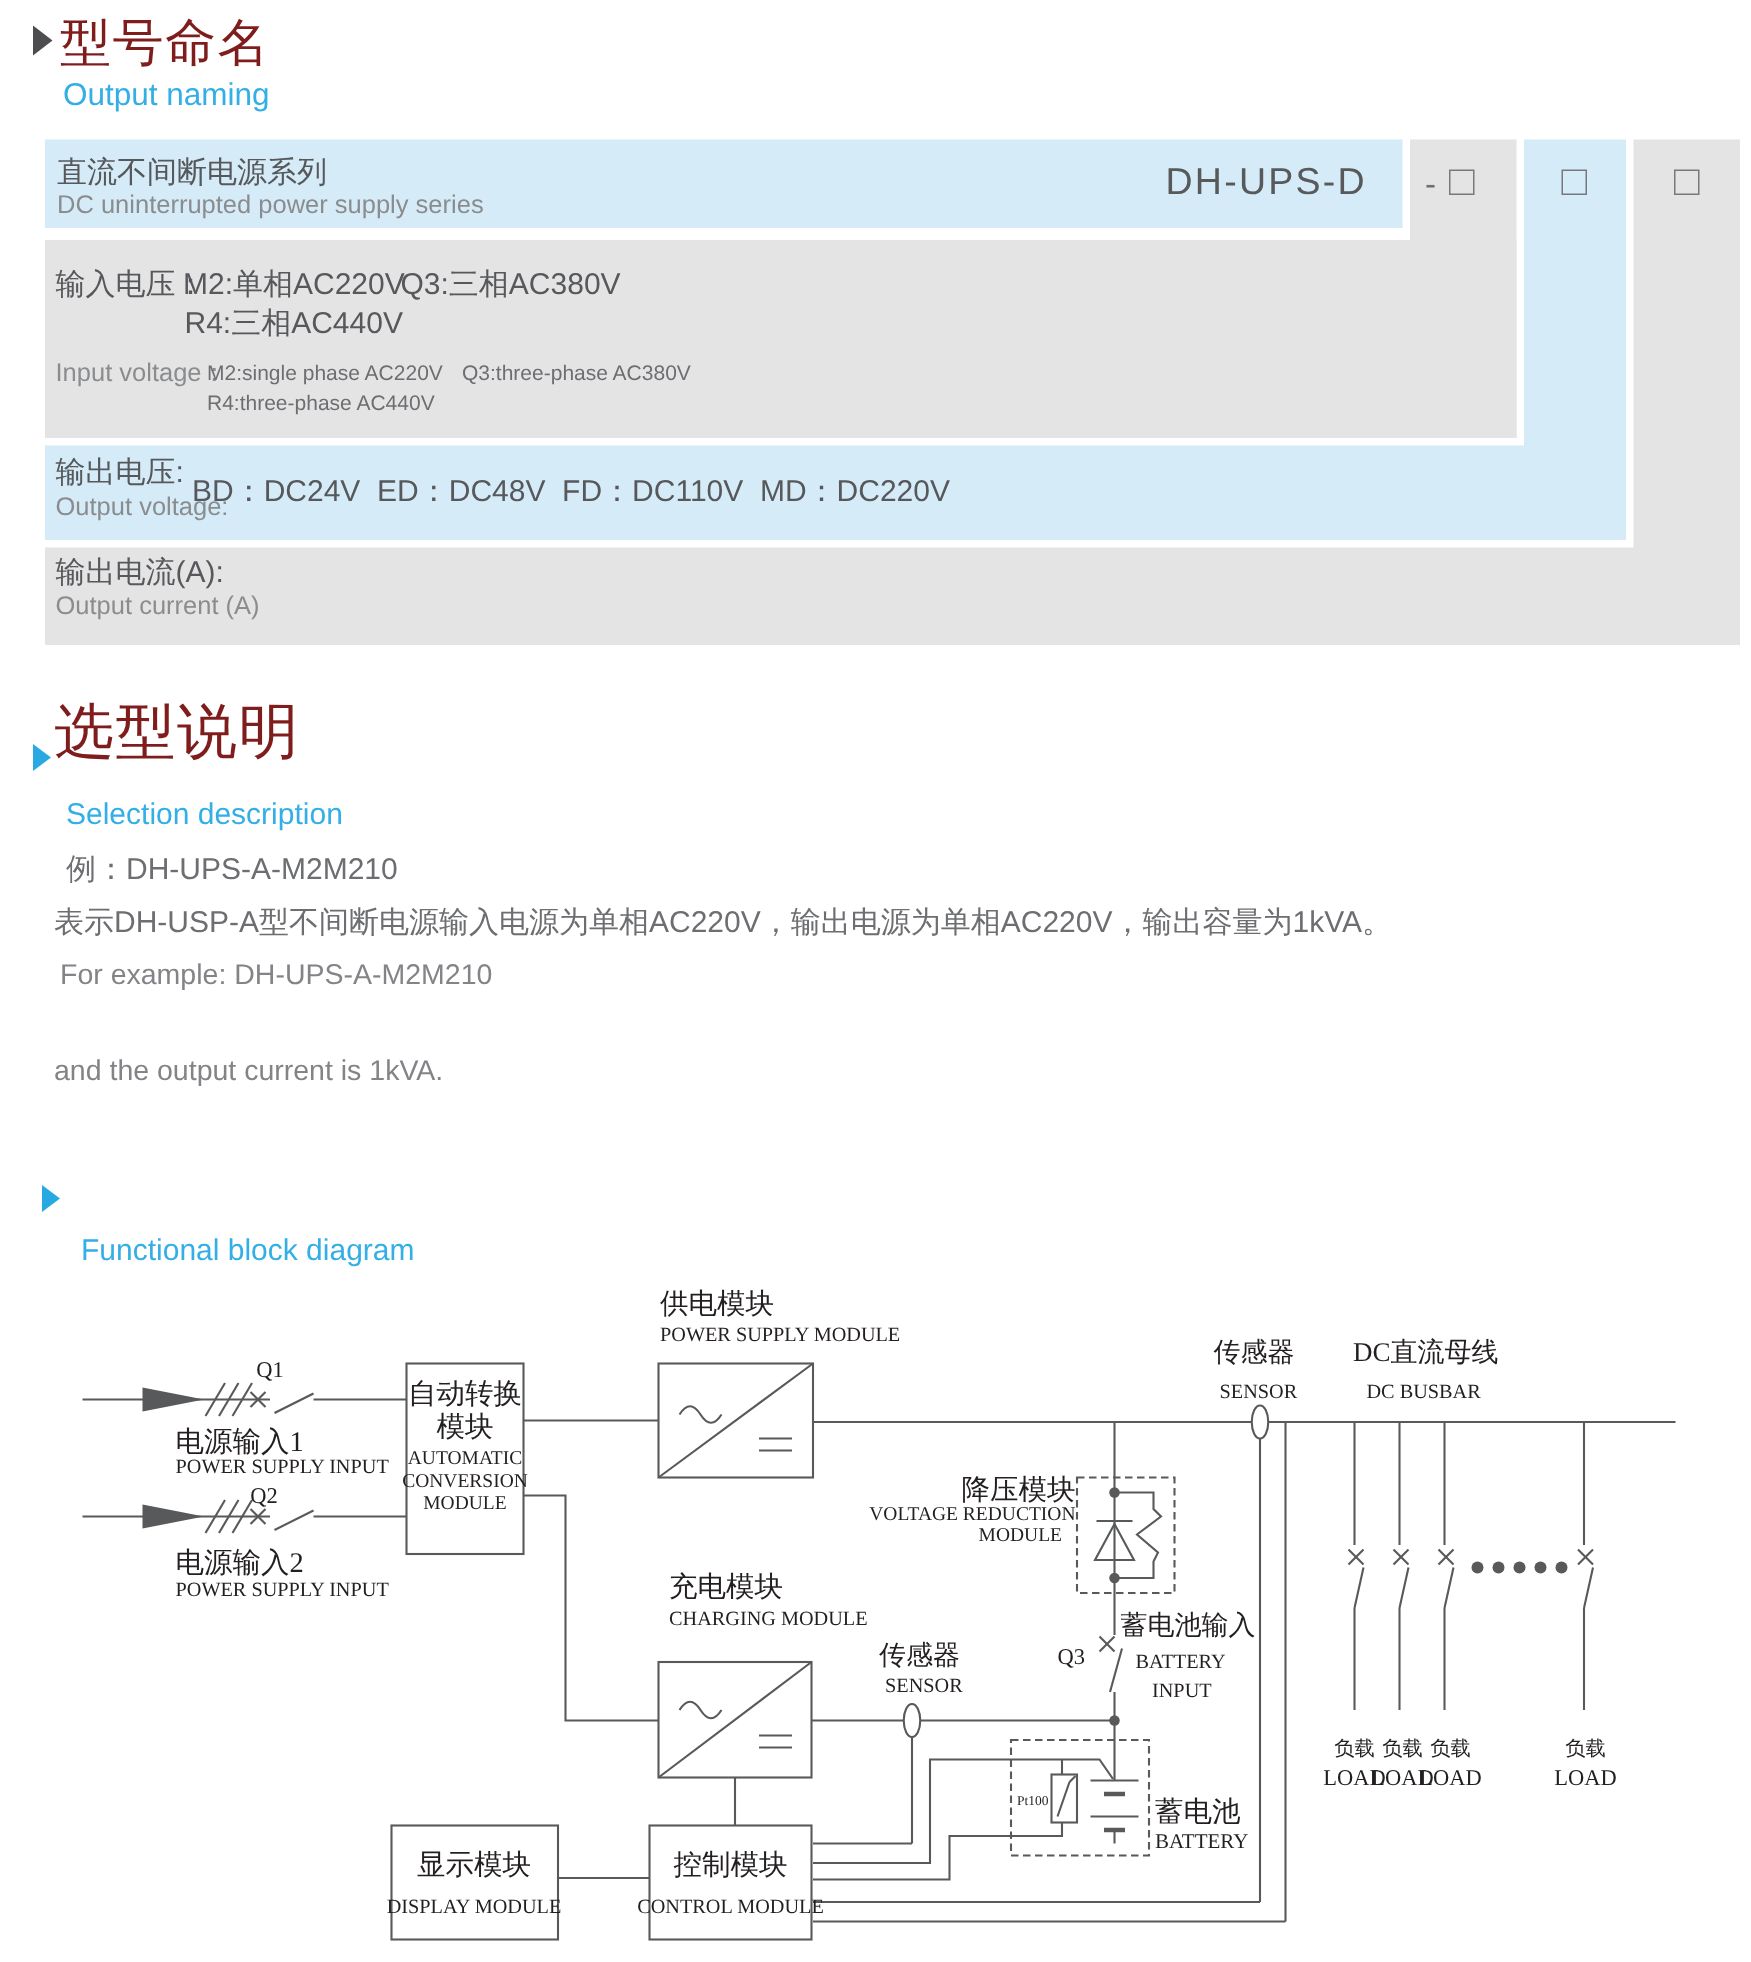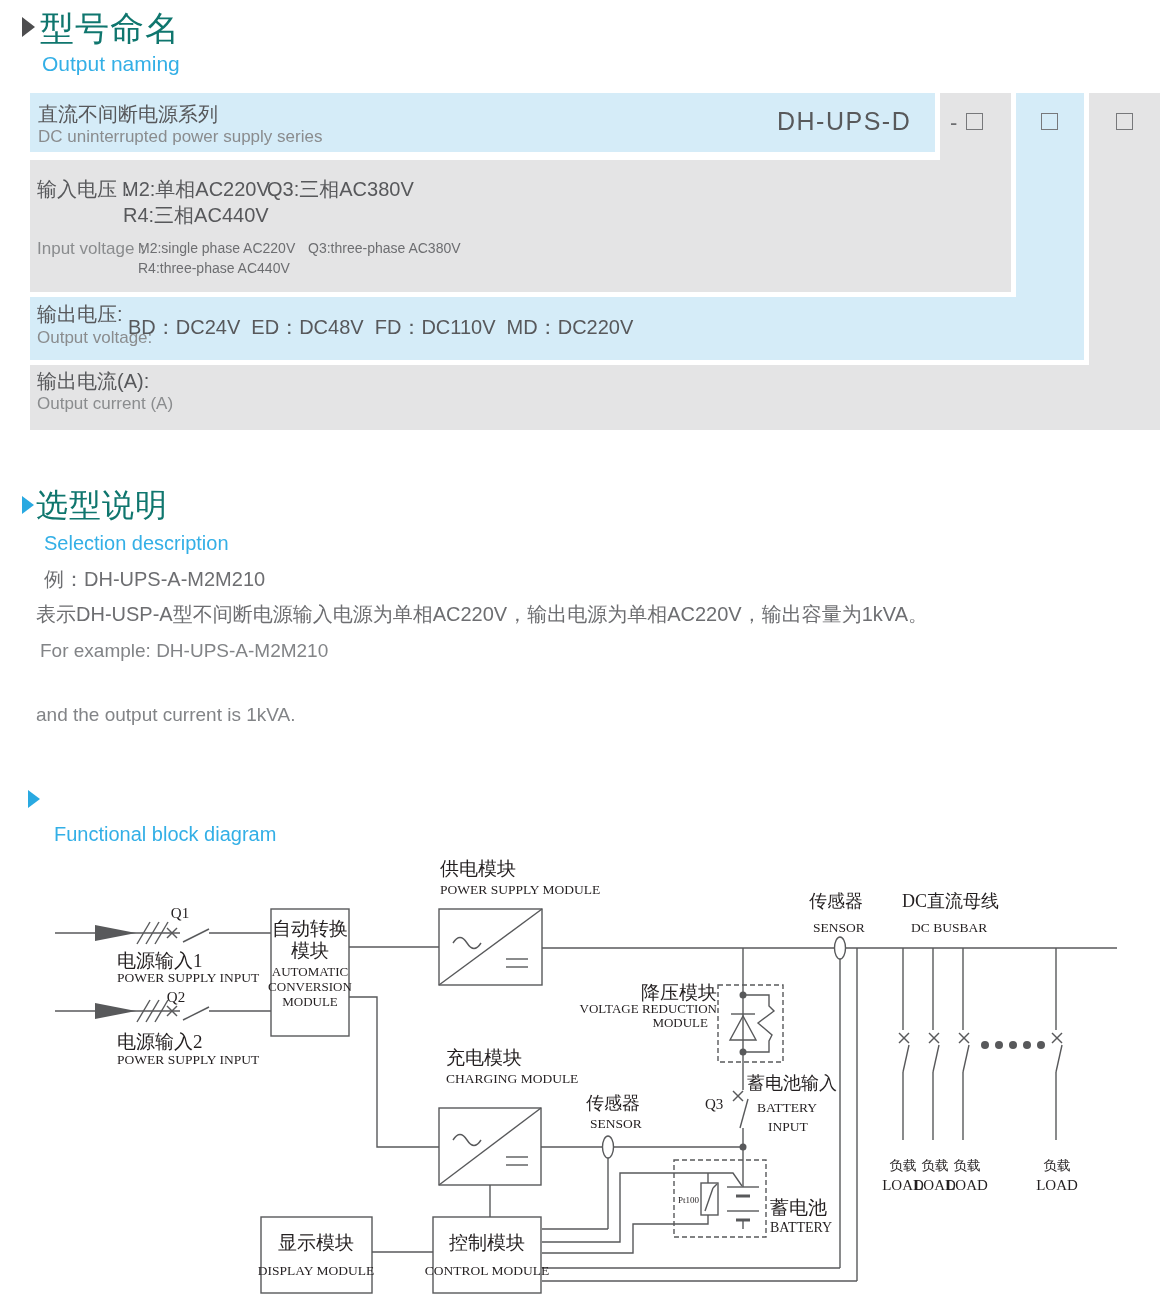--- a/index.html
+++ b/index.html
@@ -3,21 +3,21 @@
 <meta charset="utf-8">
 <style>
   html,body{margin:0;padding:0;background:#fff;}
   #page{position:relative;width:1167px;height:1308px;background:#fff;overflow:hidden;
         font-family:"Liberation Sans", sans-serif;}
   .abs{position:absolute;}
   .band{position:absolute;}
   .bg-blue{background:#d5ecf8;}
   .bg-gray{background:#e4e4e5;}
   .tri{position:absolute;width:0;height:0;border-top:10px solid transparent;border-bottom:10px solid transparent;}
-  .h-zh{position:absolute;color:#0f766e;letter-spacing:1px;}
+  .h-zh{position:absolute;color:#7f1d1d;letter-spacing:1px;}
   .h-en{position:absolute;color:#33afe6;}
   .tzh{color:#57585b;font-size:20px;white-space:pre;}
   .ten{color:#8a8c8e;font-size:17px;white-space:pre;}
   .tval{color:#6d6e71;font-size:14px;white-space:pre;}
   .codebox{position:absolute;width:15px;height:15px;border:1.5px solid #77787b;background:transparent;}
   .sel{position:absolute;white-space:pre;}
   .sel-zh{color:#6d6e71;font-size:20px;}
   .sel-en{color:#828487;font-size:19px;}
   svg text{font-family:"Liberation Serif", serif;fill:#231f20;}
   .t19{font-size:19px;} .t18{font-size:18px;} .t15{font-size:15px;}
@@ -59,21 +59,21 @@
   <span class="abs tval" style="left:138px;top:260px;">R4:three-phase AC440V</span>
 
   <span class="abs tzh" style="left:37px;top:301px;">输出电压:</span>
   <span class="abs ten" style="left:37px;top:328px;">Output voltage:</span>
   <span class="abs tzh" style="left:128px;top:314px;">BD：DC24V  ED：DC48V  FD：DC110V  MD：DC220V</span>
 
   <span class="abs tzh" style="left:37px;top:368px;">输出电流(A):</span>
   <span class="abs ten" style="left:37px;top:394px;">Output current (A)</span>
 
   <div class="tri" style="left:22px;top:496px;border-top-width:9px;border-bottom-width:9px;border-left:12px solid #29a9e1;"></div>
-  <div class="h-zh" style="left:36px;top:484px;font-size:32px;">选型说明</div>
+  <div class="h-zh" style="left:36px;top:460px;font-size:40px;">选型说明</div>
   <div class="h-en" style="left:44px;top:532px;font-size:20px;">Selection description</div>
 
   <span class="sel sel-zh" style="left:44px;top:566px;">例：DH-UPS-A-M2M210</span>
   <span class="sel sel-zh" style="left:36px;top:601px;">表示DH-USP-A型不间断电源输入电源为单相AC220V，输出电源为单相AC220V，输出容量为1kVA。</span>
   <span class="sel sel-en" style="left:40px;top:640px;">For example: DH-UPS-A-M2M210</span>
   <span class="sel sel-en" style="left:36px;top:704px;">and the output current is 1kVA.</span>
 
   <div class="tri" style="left:28px;top:790px;border-top-width:9px;border-bottom-width:9px;border-left:12px solid #29a9e1;"></div>
   <div class="h-en" style="left:54px;top:823px;font-size:20px;">Functional block diagram</div>
 

